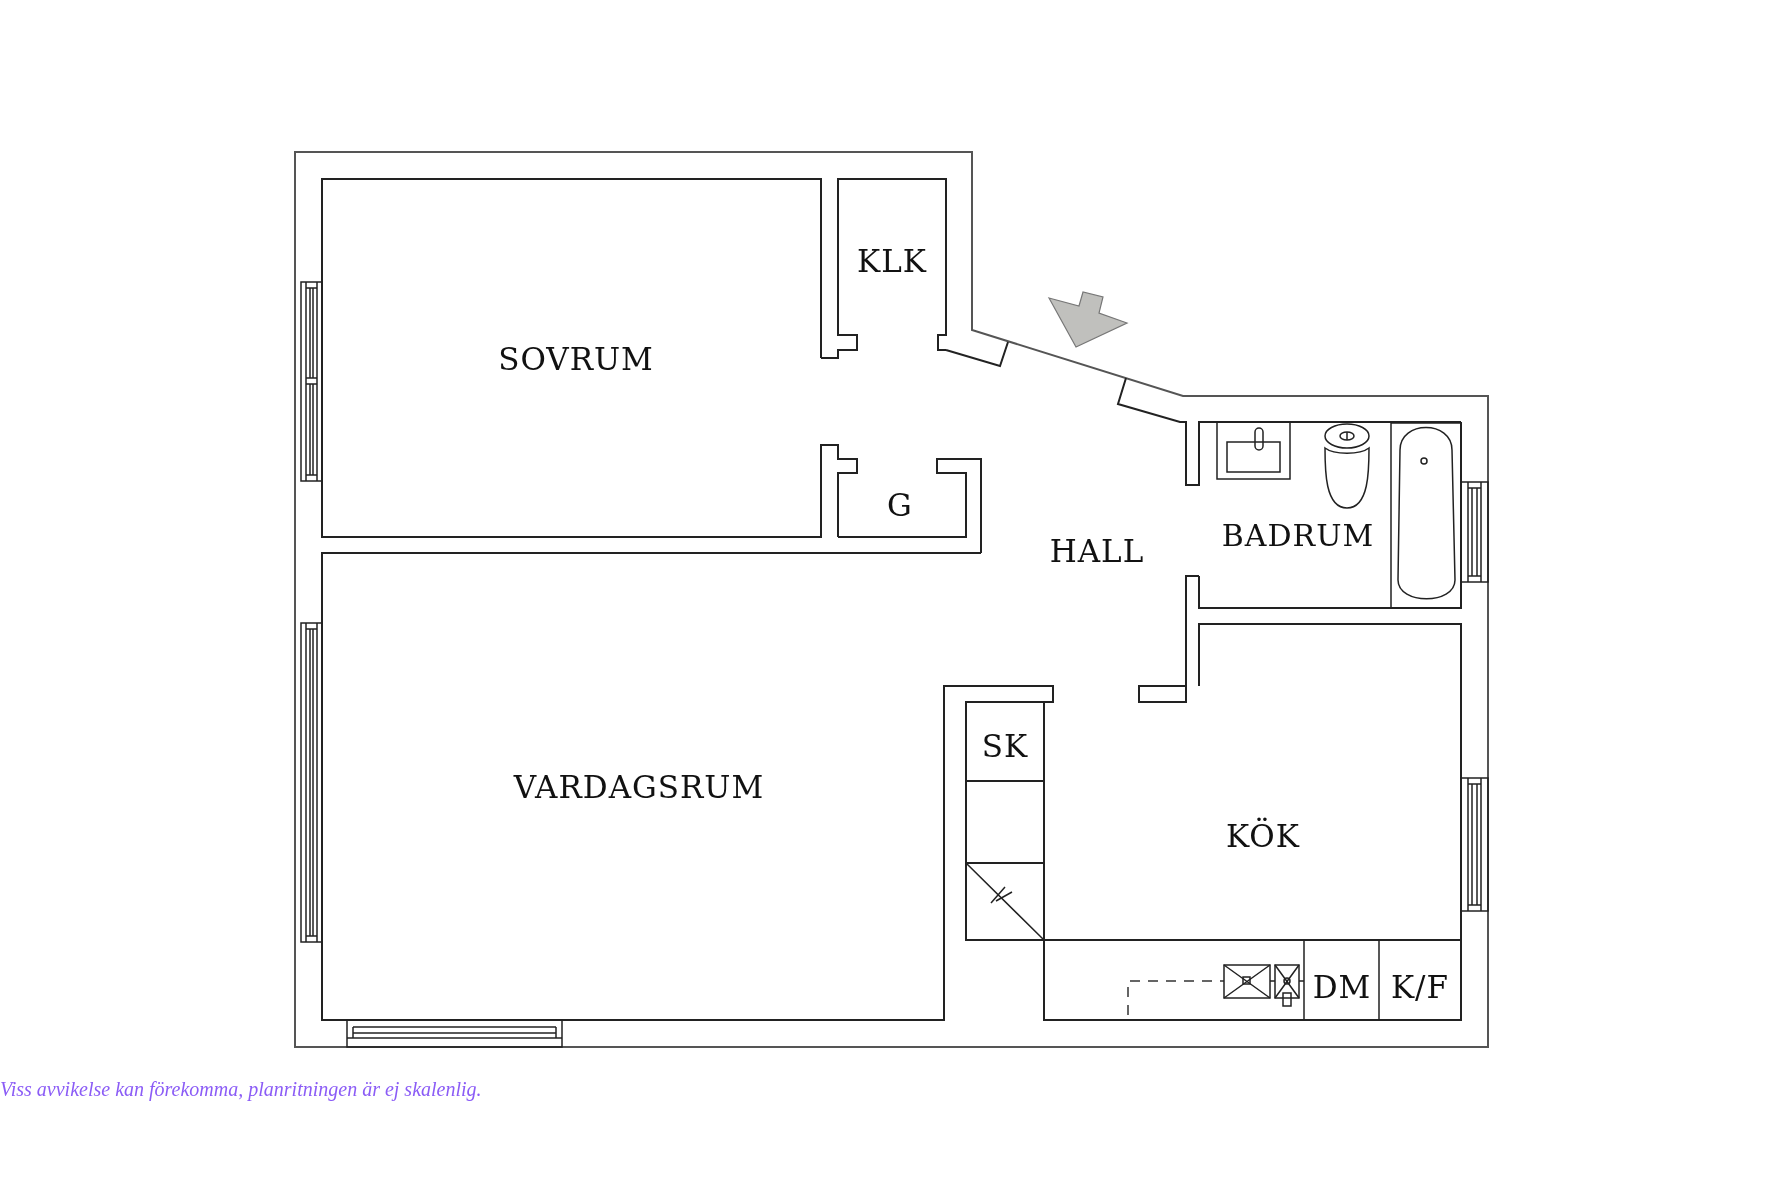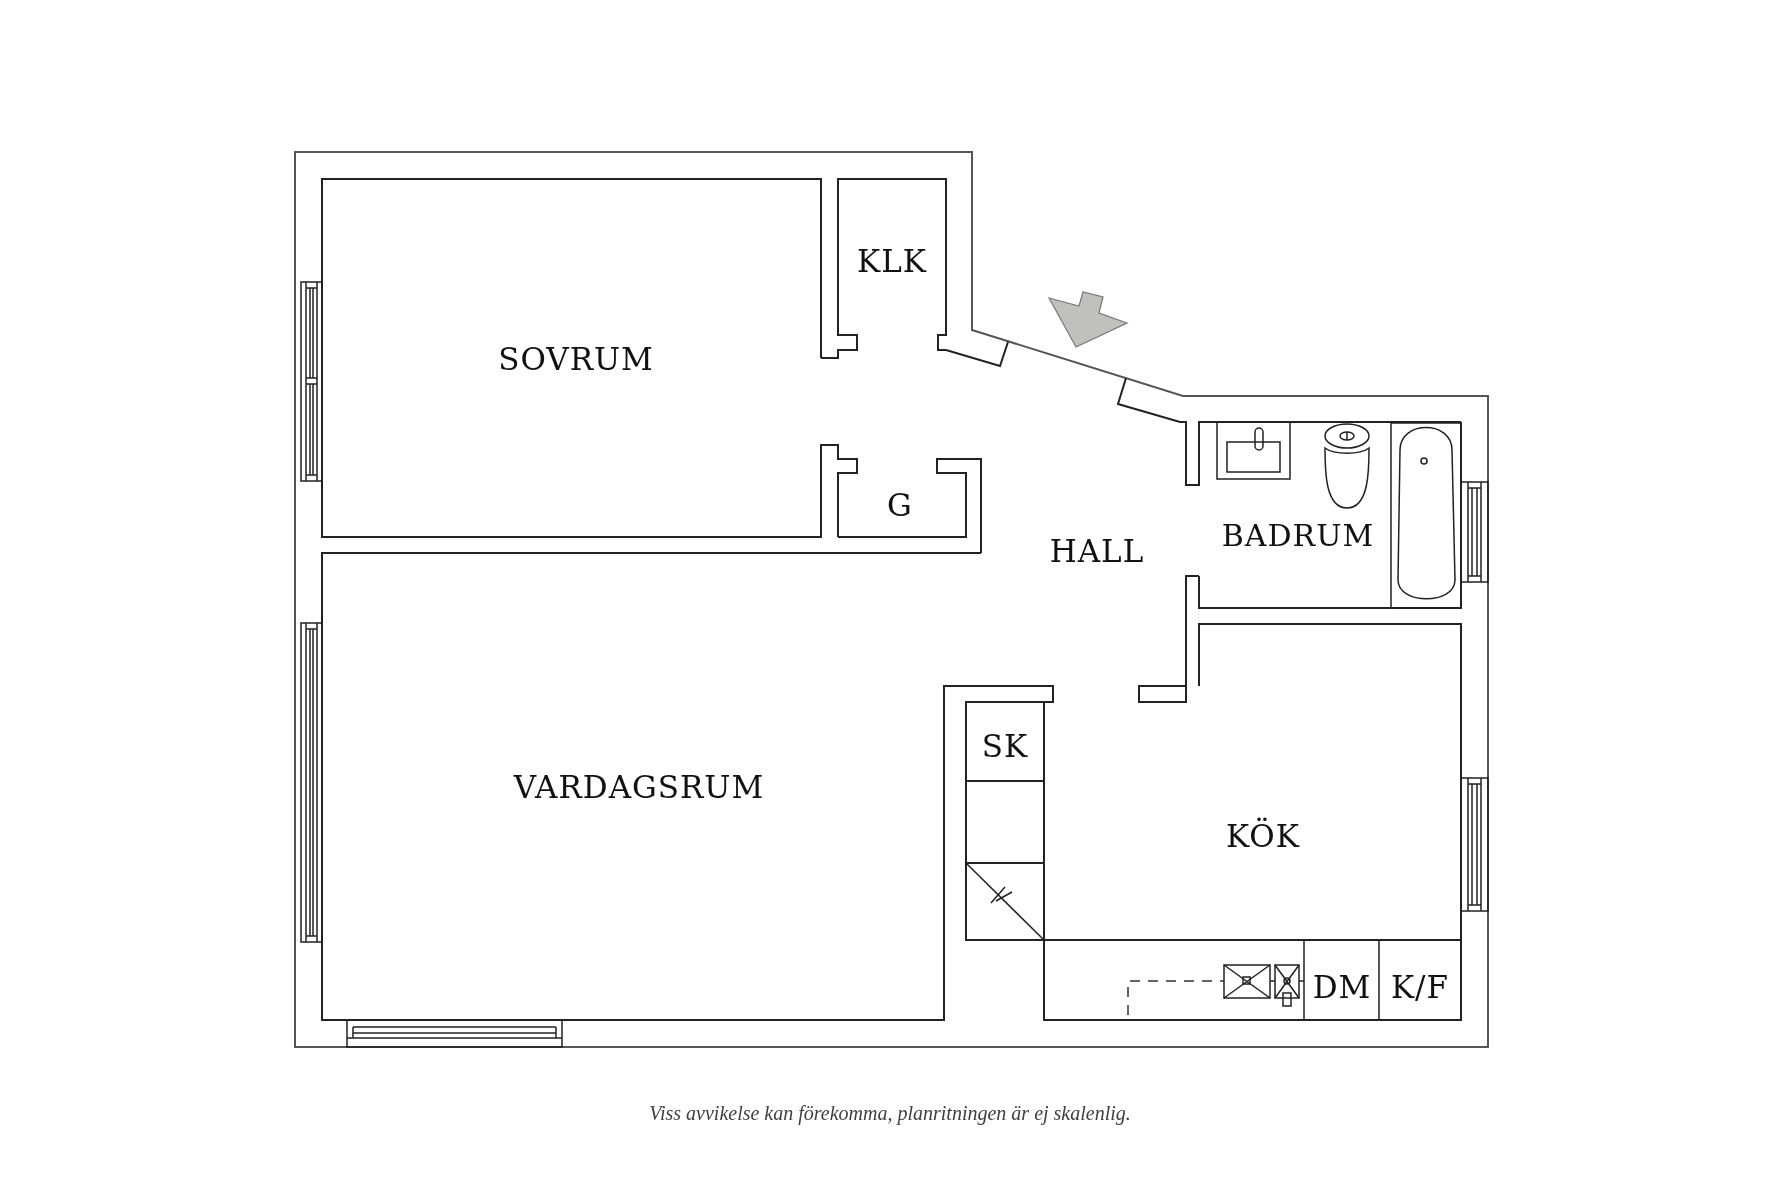--- a/index.html
+++ b/index.html
@@ -9,23 +9,23 @@
   .wo { fill: none; stroke: #555555; stroke-width: 2; }
   .thin { fill: none; stroke: #222222; stroke-width: 1.5; }
   .dash { fill: none; stroke: #333333; stroke-width: 1.5; stroke-dasharray: 10 8; }
   .room-label {
     font-family: "DejaVu Serif", "Liberation Serif", serif;
     font-size: 31px; fill: #111111; letter-spacing: 1px;
   }
   .room-label.sm { font-size: 30px; }
   .caption {
     position: absolute; left: 0; width: 1780px; top: 1078px;
-    text-align: center;
+    text-align: left;
     font-family: "Liberation Serif", "DejaVu Serif", serif;
-    font-style: italic; font-size: 20px; color: #404040; margin-top: 24px;
+    font-style: italic; font-size: 20px; color: #8b5cf6;
   }
 </style>
 </head>
 <body>
 
 <svg id="plan" viewBox="0 0 1780 1187" xmlns="http://www.w3.org/2000/svg">
 
   <path class="wo" d="M295,152 L972,152 L972,330 L1183,396 L1488,396 L1488,1047 L295,1047 Z"></path>
 
   <path class="w" d="M821,358 L821,179 L322,179 L322,537 L821,537 L821,445 L838,445 L838,459 L857,459 L857,473 L838,473 L838,537"></path>

